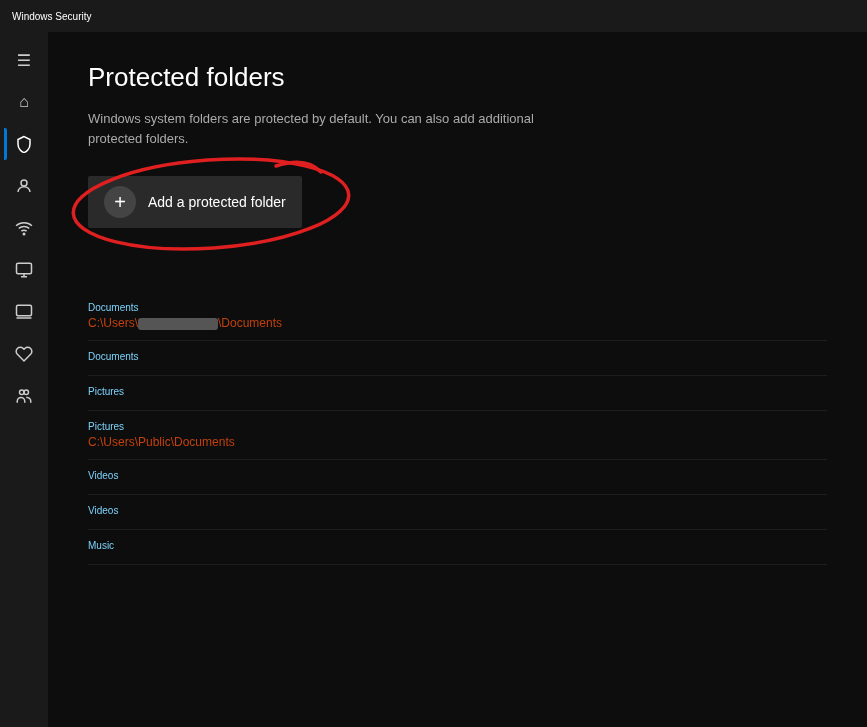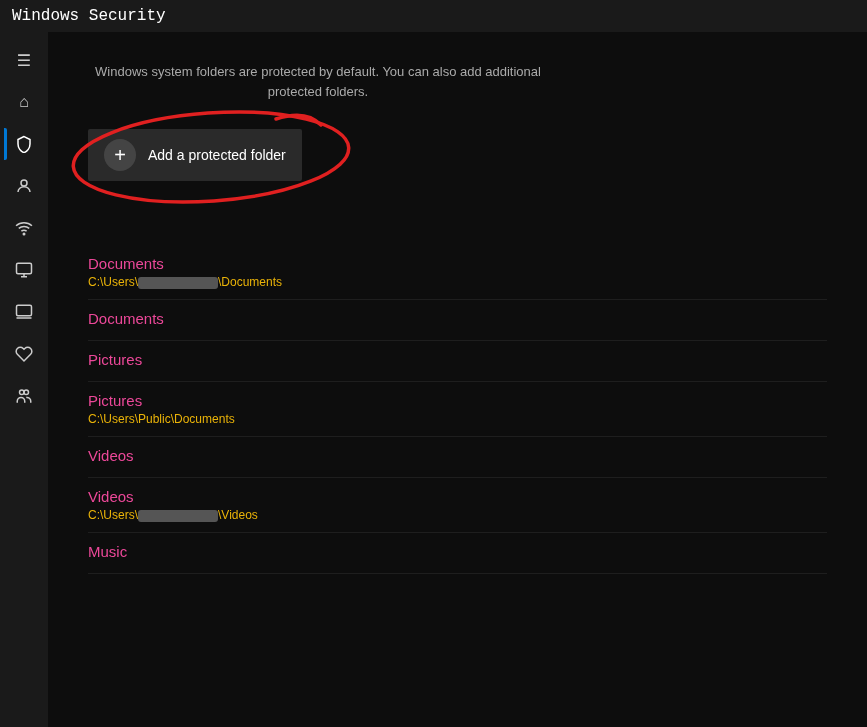--- a/index.html
+++ b/index.html
@@ -17,23 +17,22 @@
     
     .title-bar {
       background: #1a1a1a;
       height: 32px;
       display: flex;
       align-items: center;
       padding: 0 12px;
       flex-shrink: 0;
     }
     .title-bar-text {
-      font-size: 16px;
-      color: #fff;
-      font-family: Liberation Mono, monospace;
+      font-size: 10px;
+      color: #fff;
     }
 
     
     .main-layout {
       display: flex;
       flex: 1;
       overflow: hidden;
     }
 
     
@@ -87,21 +86,20 @@
       color: #fff;
       margin-bottom: 16px;
     }
 
     .page-description {
       font-size: 13px;
       color: #aaa;
       max-width: 460px;
       line-height: 1.5;
       margin-bottom: 28px;
-      text-align: center;
     }
 
     
     .add-folder-btn {
       display: flex;
       align-items: center;
       background: #2a2a2a;
       border: none;
       color: #fff;
       cursor: pointer;
@@ -126,27 +124,27 @@
       flex-shrink: 0;
     }
 
     
     .folder-item {
       padding: 10px 0;
       border-bottom: 1px solid #1e1e1e;
       cursor: pointer;
     }
     .folder-name {
-      font-size: 15px;
-      color: #ec4899;
+      font-size: 10px;
+      color: #7dd3fc;
       margin-bottom: 3px;
     }
     .folder-path {
       font-size: 12px;
-      color: #eab308;
+      color: #c2410c;
     }
     .redacted {
       display: inline-block;
       background: #555;
       border-radius: 3px;
       height: 12px;
       vertical-align: middle;
     }
   </style>
 </head>
@@ -202,20 +200,21 @@
       <svg width="18" height="18" viewBox="0 0 24 24" fill="none" stroke="currentColor" stroke-width="2">
         <circle cx="9" cy="7" r="3"></circle>
           <circle cx="15" cy="7" r="3"></circle>
           <path d="M3 21v-2a5 5 0 0 1 10 0v2"></path>
           <path d="M15 14a5 5 0 0 1 6 5v2"></path>
       </svg>
     </div>
   </nav>
 
   <main class="content">
+    <h1 class="page-title">Protected folders</h1>
     <p class="page-description">Windows system folders are protected by default. You can also add additional protected folders.</p>
 
     
     <div style="position: relative; display: inline-block; margin-bottom: 32px;">
       
       <svg style="position:absolute; top:-22px; left:-22px; width:290px; height:100px; pointer-events:none; z-index:10;" viewBox="0 0 290 100">
         <ellipse cx="145" cy="50" rx="138" ry="44" fill="none" stroke="#e02020" stroke-width="3.5" style="transform-origin: center; transform: rotate(-4deg);" stroke-dasharray="none"></ellipse>
 
         <path d="M210 12 Q240 2 255 18" fill="none" stroke="#e02020" stroke-width="3.5" stroke-linecap="round"></path>
       </svg>
@@ -247,23 +246,20 @@
         <div class="folder-name">Pictures</div>
         <div class="folder-path">C:\Users\Public\Documents</div>
       </div>
 
       <div class="folder-item">
         <div class="folder-name">Videos</div>
       </div>
 
       <div class="folder-item">
         <div class="folder-name">Videos</div>
-        <div class="folder-path">
-          C:\Users\<span class="redacted" style="width:80px;"></span>\Videos
-        </div>
       </div>
 
       <div class="folder-item">
         <div class="folder-name">Music</div>
       </div>
 
     </div>
   </main>
 </div>
 

